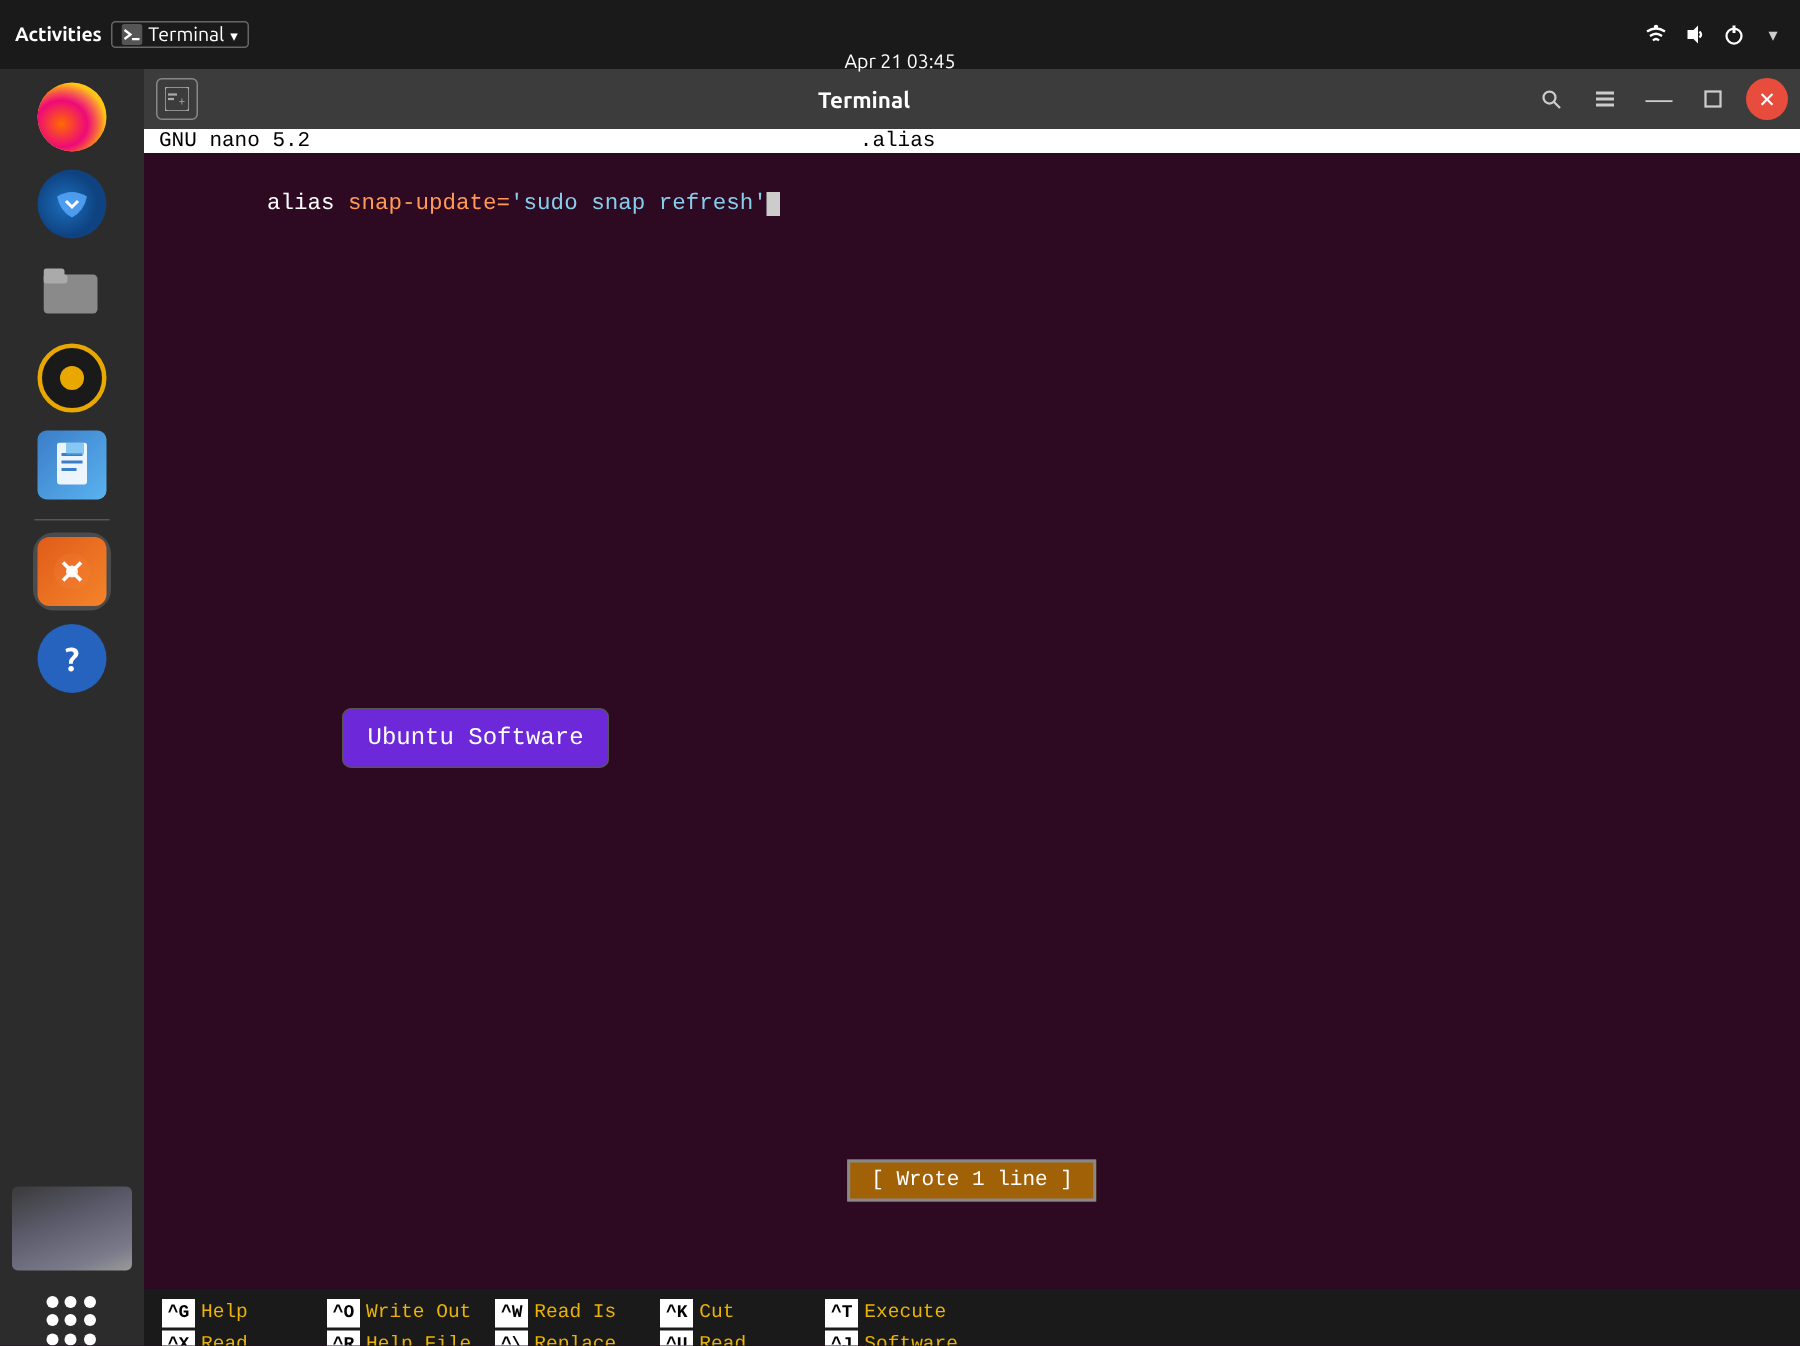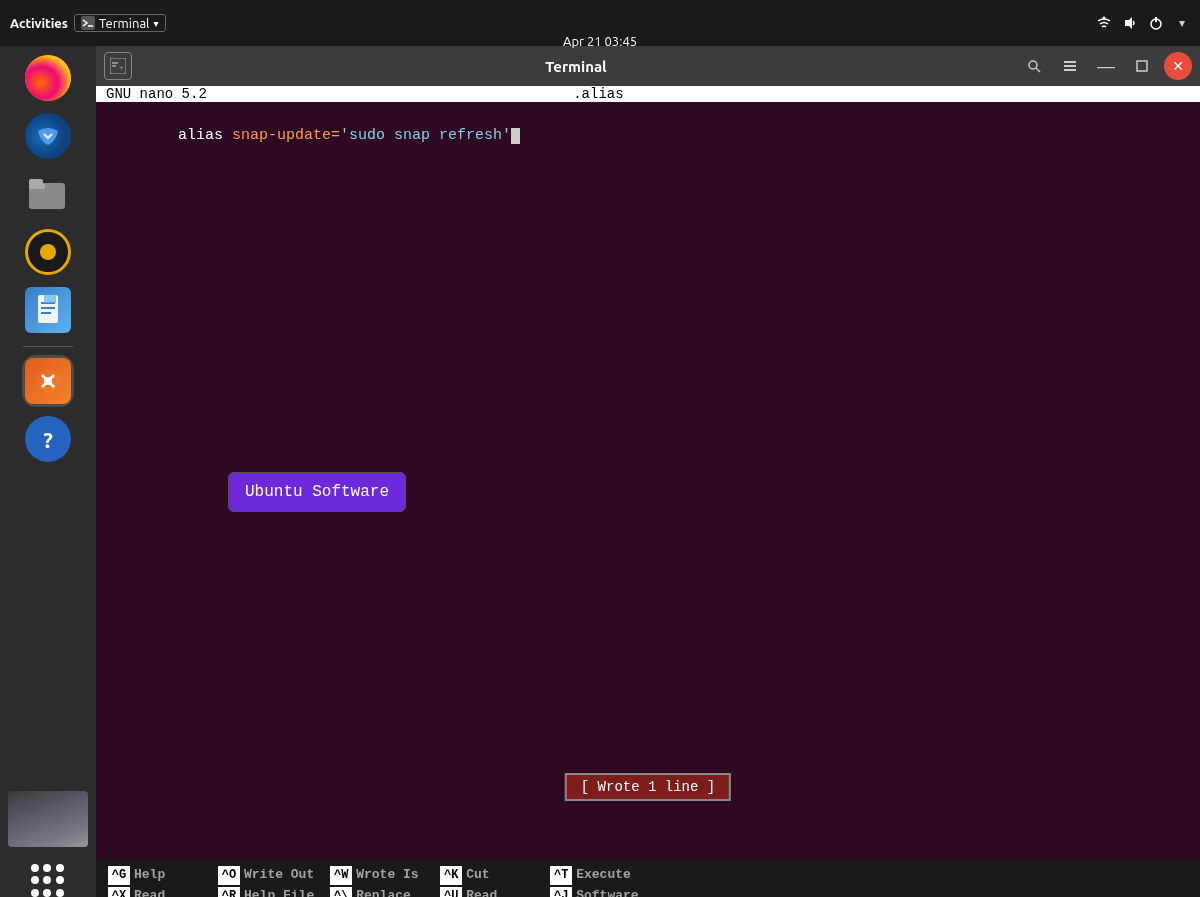--- a/index.html
+++ b/index.html
@@ -254,21 +254,21 @@
       width: 9px; height: 16px;
       vertical-align: text-bottom;
     }
 
     
     #wrote-tooltip {
       position: absolute;
       bottom: 58px;
       left: 50%;
       transform: translateX(-50%);
-      background: #7f1d1d;
+      background: #a16207;
       color: #fff;
       border: 2px solid #888;
       padding: 4px 14px;
       font-family: 'Courier New', monospace;
       font-size: 14px;
       white-space: nowrap;
     }
 
     
     #ubuntu-tooltip {
@@ -315,23 +315,22 @@
       background: #fff;
       color: #000;
       font-weight: bold;
       padding: 0 3px;
       font-size: 12px;
       min-width: 22px;
       text-align: center;
     }
 
     .shortcut-label {
-      color: #a3a3a3;
+      color: #eab308;
       font-size: 13px;
-      font-weight: bold;
     }
   </style>
 </head>
 <body>
 
 <div id="topbar">
   <div id="topbar-left">
     <span style="font-weight:600;cursor:pointer;">Activities</span>
     <span style="display:flex;align-items:center;gap:4px;border:1px solid #666;padding:1px 6px;border-radius:3px;cursor:pointer;">
       <svg width="14" height="14" viewBox="0 0 14 14">
@@ -531,21 +530,21 @@
         </div>
         <div class="shortcut-row">
           <span class="shortcut-key">^R</span>
           <span class="shortcut-label">Help File</span>
         </div>
       </div>
 
       <div class="shortcut-group">
         <div class="shortcut-row">
           <span class="shortcut-key">^W</span>
-          <span class="shortcut-label">Wrote Is</span>
+          <span class="shortcut-label">Read Is</span>
         </div>
         <div class="shortcut-row">
           <span class="shortcut-key">^\</span>
           <span class="shortcut-label">Replace</span>
         </div>
       </div>
 
       <div class="shortcut-group">
         <div class="shortcut-row">
           <span class="shortcut-key">^K</span>

